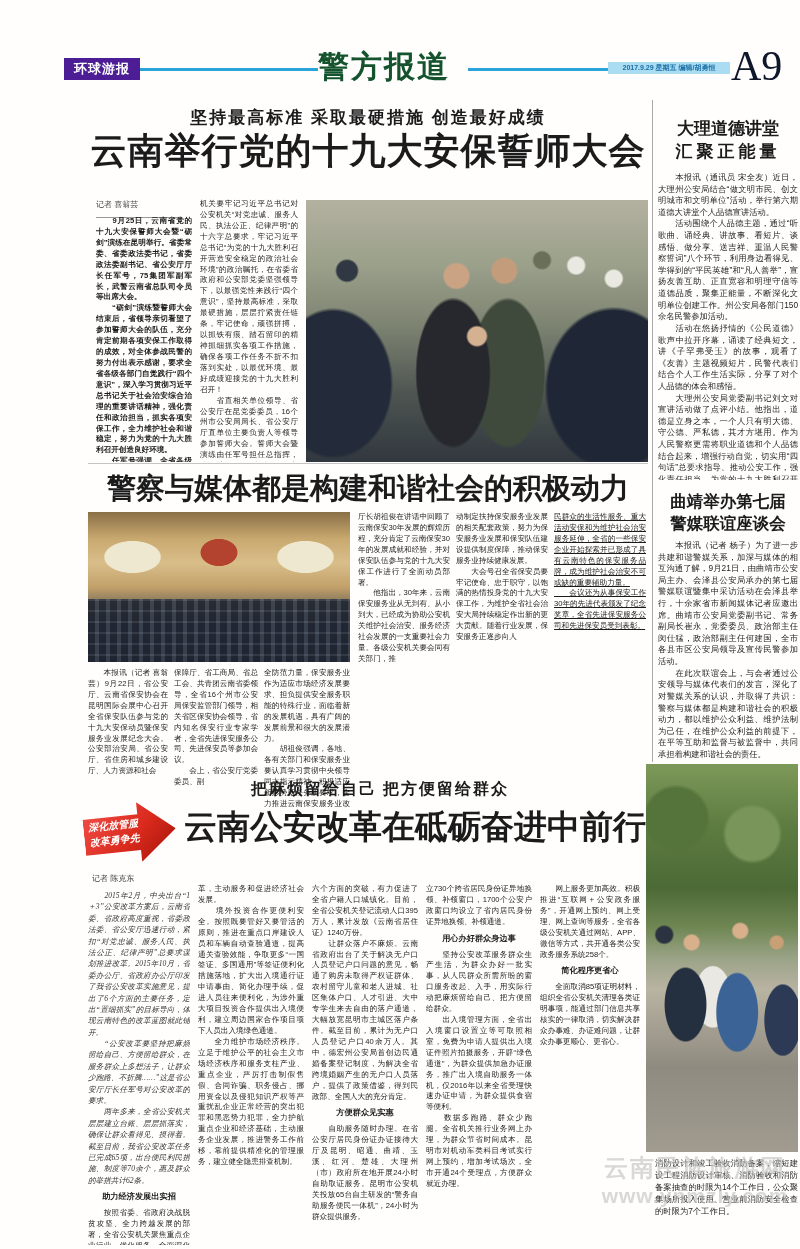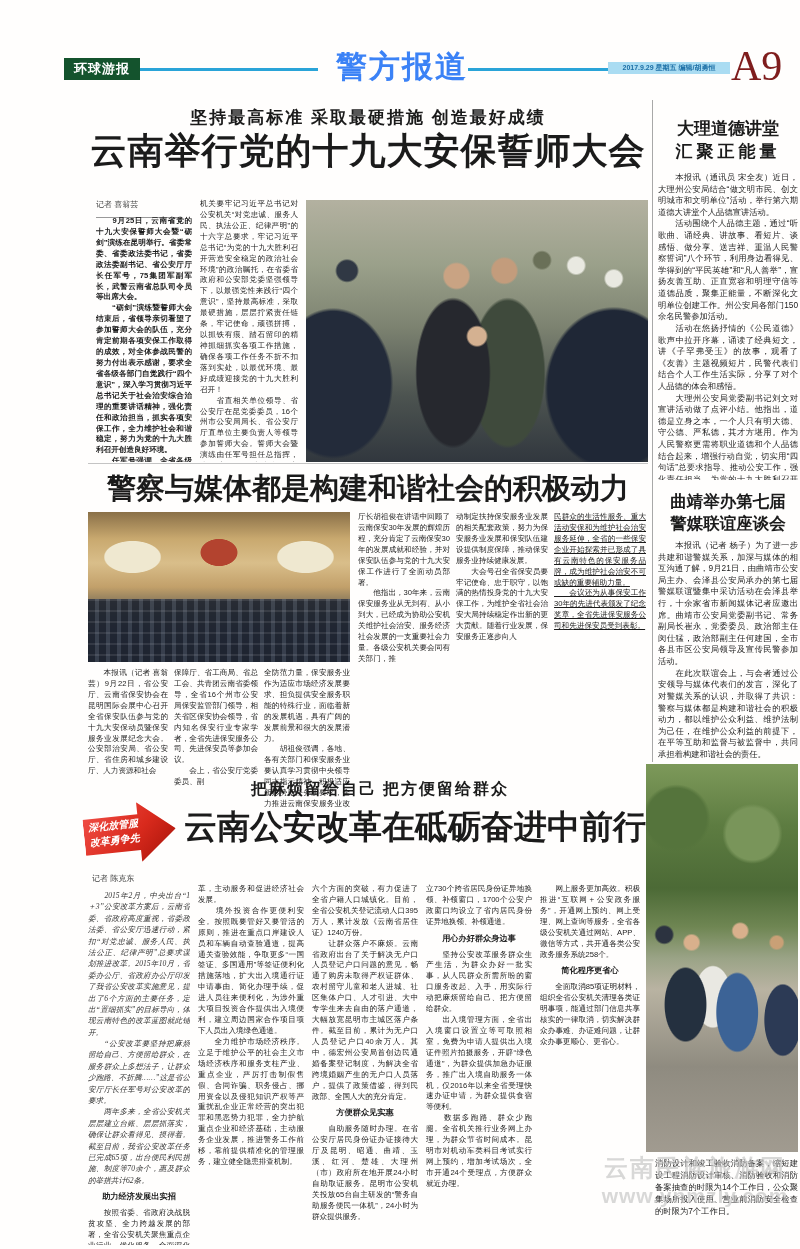--- a/index.html
+++ b/index.html
@@ -1,29 +1,29 @@
 <!DOCTYPE html>
 <html><head>
 <meta charset="utf-8">
 <style>
   html,body{margin:0;padding:0;background:#ffffff;}
   #page{position:relative;width:800px;height:1249px;background:#fffefd;overflow:hidden;
         font-family:"Liberation Sans",sans-serif;color:#1b1b1b;}
   .abs{position:absolute;}
 
   
-  .logo-box{left:64px;top:58px;width:76px;height:22px;background:#14532d;color:#fff;
+  .logo-box{left:64px;top:58px;width:76px;height:22px;background:#4c1d95;color:#fff;
             font-family:"Liberation Serif",serif;font-weight:bold;font-size:13px;
             line-height:22px;text-align:center;letter-spacing:1px;}
   .rule{background:#2aa4d8;height:3px;}
-  .section-title{left:318px;top:46px;width:150px;text-align:right;color:#3b82f6;
+  .section-title{left:318px;top:46px;width:150px;text-align:left;color:#14532d;
                  font-size:31px;font-weight:bold;letter-spacing:2px;}
   .date-strip{left:608px;top:62px;width:122px;height:12px;background:#aadcf2;
               color:#1c6fa6;font-size:7px;font-weight:bold;line-height:12px;text-align:center;}
-  .page-no{left:731px;top:42px;font-family:"Liberation Serif",serif;font-size:42px;color:#7f1d1d;}
+  .page-no{left:731px;top:42px;font-family:"Liberation Serif",serif;font-size:42px;color:#0f172a;}
 
   
   .kicker1{left:88px;top:106px;width:560px;text-align:center;font-size:17px;font-weight:800;letter-spacing:2px;}
   .headline1{left:88px;top:127px;width:560px;text-align:center;font-size:36px;font-weight:800;letter-spacing:1px;}
   .byline{font-size:8px;color:#444;}
   .byline1{left:96px;top:199px;width:86px;border-bottom:1px solid #999;padding-bottom:7px;}
   .bodycol{font-size:7.6px;line-height:1.44;text-align:justify;color:#1c1c1c;overflow:hidden;word-break:break-all;}
   .colp{white-space:pre-line;}
   .colh{font-weight:bold;text-align:center;font-size:8.2px;margin:5px 0;}
   .vdivider{left:652px;top:100px;width:1px;height:662px;background:#a8a8a8;}

